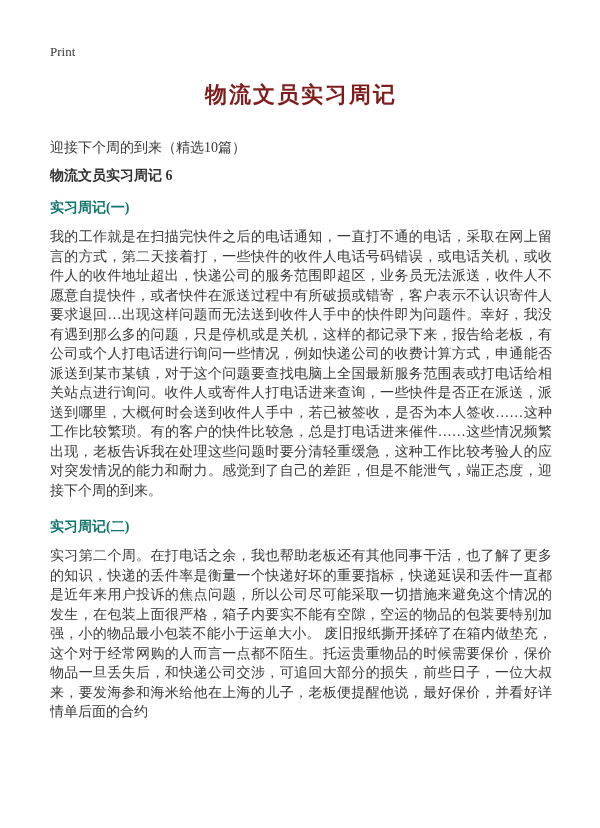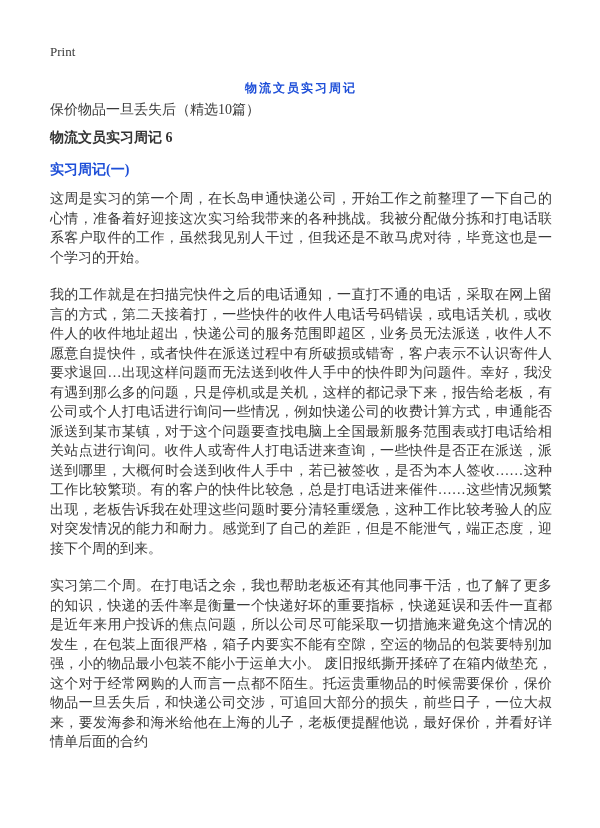--- a/index.html
+++ b/index.html
@@ -18,25 +18,25 @@
     padding: 44px 48px 16px 50px;
     overflow: hidden;
   }
   .print-link {
     font-size: 13px;
     color: #3a3a3a;
     margin: 0 0 20px 0;
     cursor: pointer;
   }
   .doc-title {
-    font-size: 12px;
+    font-size: 22px;
     font-weight: bold;
     text-align: center;
-    margin: 0 0 4px 0;
-    color: #1d4ed8;
+    margin: 0 0 29px 0;
+    color: #7f1d1d;
     letter-spacing: 2px;
   }
   .doc-subtitle {
     font-size: 14px;
     margin: 0 0 10px 0;
   }
   .para {
     font-size: 14px;
     line-height: 19.5px;
     text-align: justify;
@@ -45,39 +45,39 @@
   .heading {
     font-size: 14px;
     font-weight: bold;
     margin: 0 0 14px 0;
     color: #333333;
   }
   .entry-heading {
     font-size: 14px;
     font-weight: bold;
     margin: 0 0 10px 0;
-    color: #1d4ed8;
+    color: #0f766e;
   }
 </style>
 </head>
 <body>
 
 <div class="page">
 
   <div class="print-link">Print</div>
 
   <h1 class="doc-title">物流文员实习周记</h1>
 
-  <div class="doc-subtitle">保价物品一旦丢失后（精选10篇）</div>
+  <div class="doc-subtitle">迎接下个周的到来（精选10篇）</div>
 
 
   <h2 class="heading">物流文员实习周记 6</h2>
 
   <h3 class="entry-heading">实习周记(一)</h3>
 
-  <p class="para">这周是实习的第一个周，在长岛申通快递公司，开始工作之前整理了一下自己的心情，准备着好迎接这次实习给我带来的各种挑战。我被分配做分拣和打电话联系客户取件的工作，虽然我见别人干过，但我还是不敢马虎对待，毕竟这也是一个学习的开始。</p>
 
   <p class="para">我的工作就是在扫描完快件之后的电话通知，一直打不通的电话，采取在网上留言的方式，第二天接着打，一些快件的收件人电话号码错误，或电话关机，或收件人的收件地址超出，快递公司的服务范围即超区，业务员无法派送，收件人不愿意自提快件，或者快件在派送过程中有所破损或错寄，客户表示不认识寄件人要求退回…出现这样问题而无法送到收件人手中的快件即为问题件。幸好，我没有遇到那么多的问题，只是停机或是关机，这样的都记录下来，报告给老板，有公司或个人打电话进行询问一些情况，例如快递公司的收费计算方式，申通能否派送到某市某镇，对于这个问题要查找电脑上全国最新服务范围表或打电话给相关站点进行询问。收件人或寄件人打电话进来查询，一些快件是否正在派送，派送到哪里，大概何时会送到收件人手中，若已被签收，是否为本人签收……这种工作比较繁琐。有的客户的快件比较急，总是打电话进来催件……这些情况频繁出现，老板告诉我在处理这些问题时要分清轻重缓急，这种工作比较考验人的应对突发情况的能力和耐力。感觉到了自己的差距，但是不能泄气，端正态度，迎接下个周的到来。</p>
 
+  <h3 class="entry-heading">实习周记(二)</h3>
 
   <p class="para">实习第二个周。在打电话之余，我也帮助老板还有其他同事干活，也了解了更多的知识，快递的丢件率是衡量一个快递好坏的重要指标，快递延误和丢件一直都是近年来用户投诉的焦点问题，所以公司尽可能采取一切措施来避免这个情况的发生，在包装上面很严格，箱子内要实不能有空隙，空运的物品的包装要特别加强，小的物品最小包装不能小于运单大小。 废旧报纸撕开揉碎了在箱内做垫充，这个对于经常网购的人而言一点都不陌生。托运贵重物品的时候需要保价，保价物品一旦丢失后，和快递公司交涉，可追回大部分的损失，前些日子，一位大叔来，要发海参和海米给他在上海的儿子，老板便提醒他说，最好保价，并看好详情单后面的合约</p>
 
 </div>
 
 </body></html>

